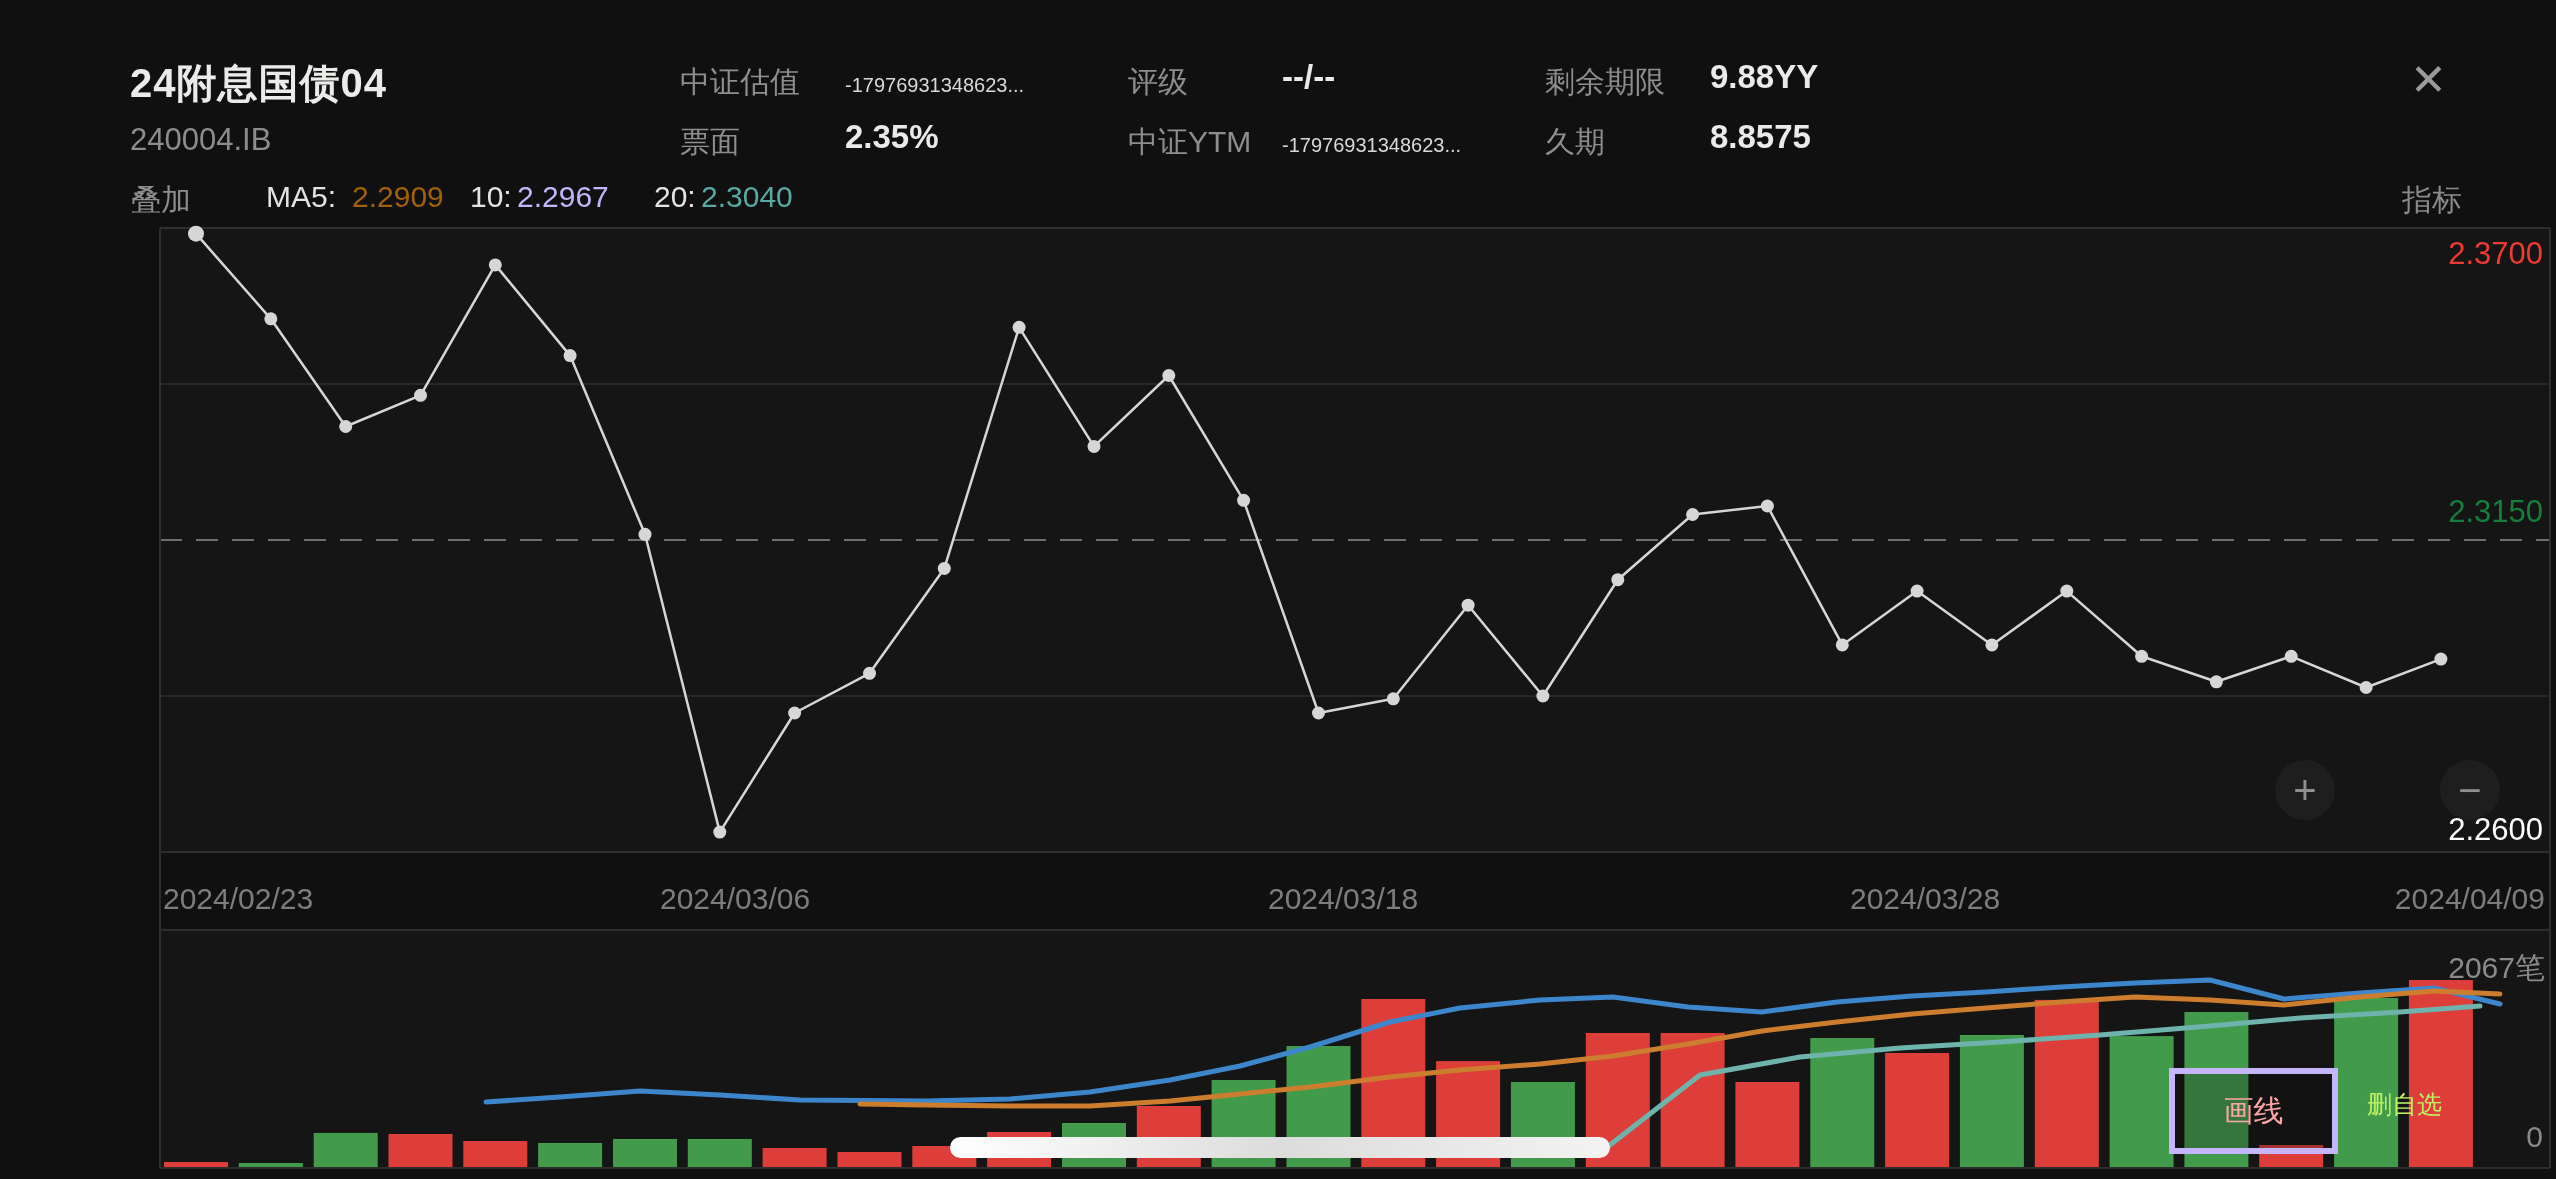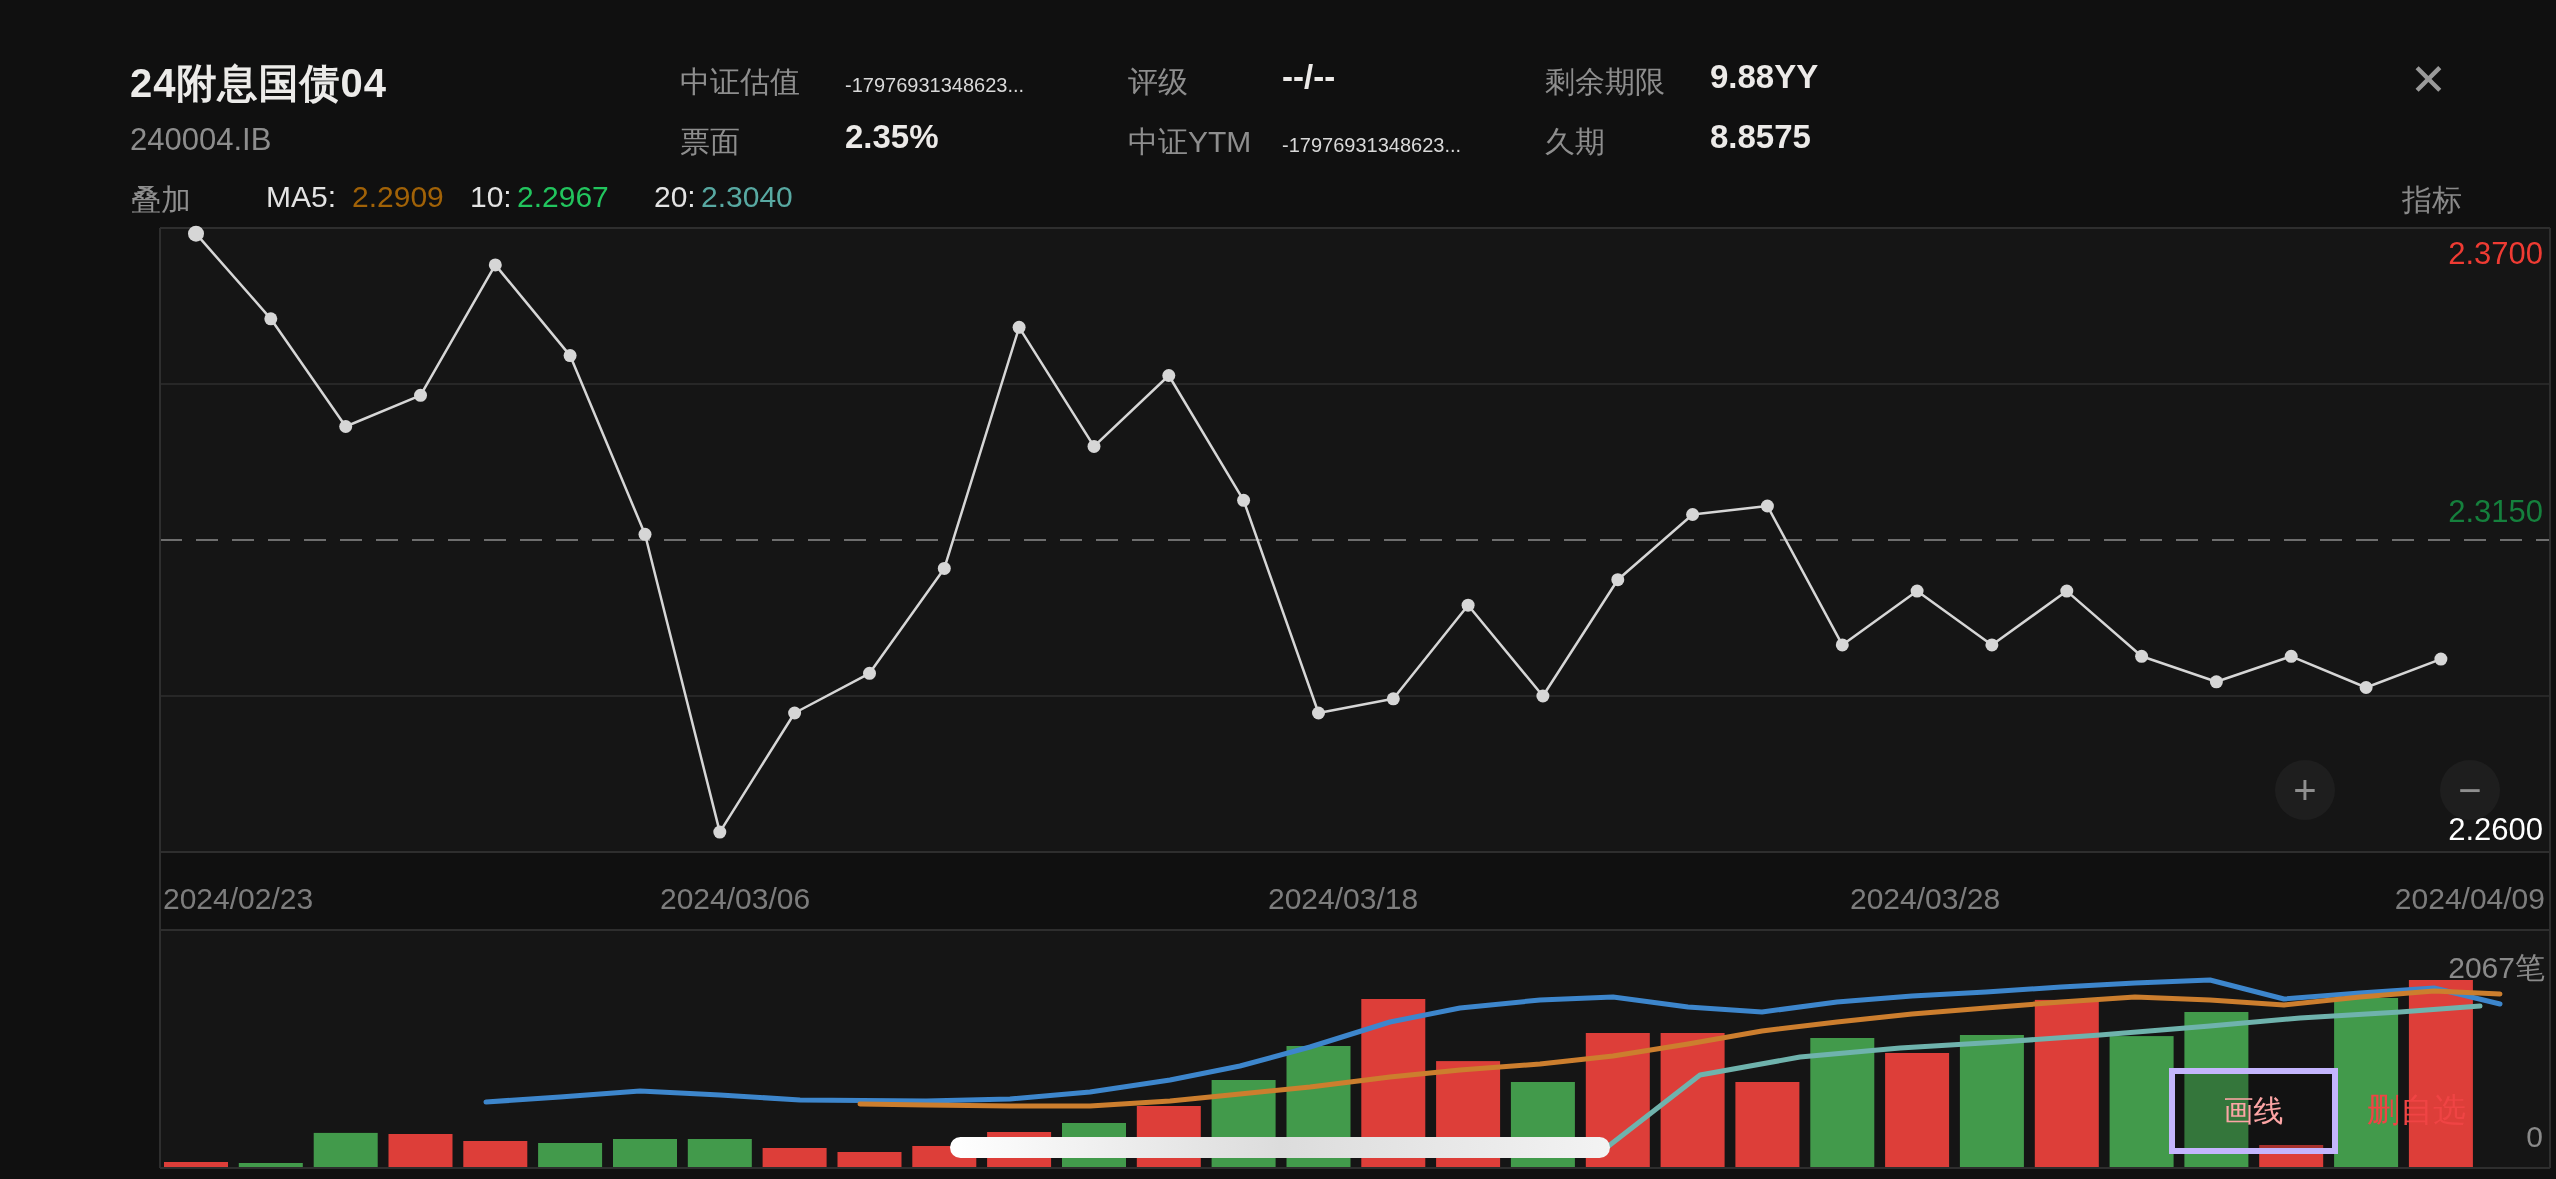--- a/index.html
+++ b/index.html
@@ -5,37 +5,37 @@
   html,body{margin:0;padding:0;background:#101010;}
   body{width:2556px;height:1179px;position:relative;overflow:hidden;
        font-family:"Liberation Sans","DejaVu Sans",sans-serif;color:#e8e8e6;}
   .abs{position:absolute;white-space:nowrap;}
   .title{font-size:40px;font-weight:700;color:#ecebe9;letter-spacing:1px;}
   .code{font-size:31px;color:#8d8d8d;}
   .lbl{font-size:30px;color:#8e8e8e;}
   .val{font-size:33px;font-weight:600;color:#eceae8;}
   .sval{font-size:20px;color:#d9d9d9;}
   .overlay-item{font-size:30px;color:#e3e3e3;}
-  .ma-blue{color:#a16207;} .ma-orange{color:#22c55e;} .ma-teal{color:#58a9a2;}
+  .ma-blue{color:#a16207;} .ma-orange{color:#c4b5fd;} .ma-teal{color:#58a9a2;}
   .gray30{font-size:30px;color:#8a8a8a;}
   .date-lbl{font-size:30px;color:#7d7d7d;}
   .axis-red{font-size:31px;color:#ef3b33;}
   .axis-gray{font-size:31px;color:#15803d;}
   .axis-green{font-size:31px;color:#ffffff;}
   .right-anchor{transform:translateX(-100%);}
   .close-btn{font-size:44px;color:#9a9a9a;line-height:44px;cursor:pointer;}
   .zoom-btn{width:60px;height:60px;border-radius:50%;background:#1e1e1e;
             display:flex;align-items:center;justify-content:center;cursor:pointer;}
   .zoom-glyph{font-size:40px;color:#8f8f8f;line-height:40px;}
   .pill{height:21px;border-radius:11px;cursor:pointer;
         background:linear-gradient(90deg,#ffffff 0%,#dcdcdc 50%,#f3f3f3 100%);}
   .drawline-btn{border:6px solid #c4b5fd;color:#fca5a5;font-size:30px;
                 display:flex;align-items:center;justify-content:center;cursor:pointer;
                 background:rgba(10,10,10,0.25);}
-  .delwatch-btn{color:#ef4444;font-size:33px;cursor:pointer;}
+  .delwatch-btn{color:#bef264;font-size:25px;cursor:pointer;}
   svg{position:absolute;left:0;top:0;}
 </style>
 </head>
 <body>
 
 <svg id="chart-svg" width="2556" height="1179" viewBox="0 0 2556 1179">
     <rect x="160" y="228" width="2390" height="624" fill="#151515"></rect>
     <rect x="160" y="930" width="2390" height="238" fill="#151515"></rect>
     <line x1="160" y1="384.0" x2="2550" y2="384.0" stroke="#272727" stroke-width="2"></line>
     <line x1="160" y1="696.0" x2="2550" y2="696.0" stroke="#272727" stroke-width="2"></line>

